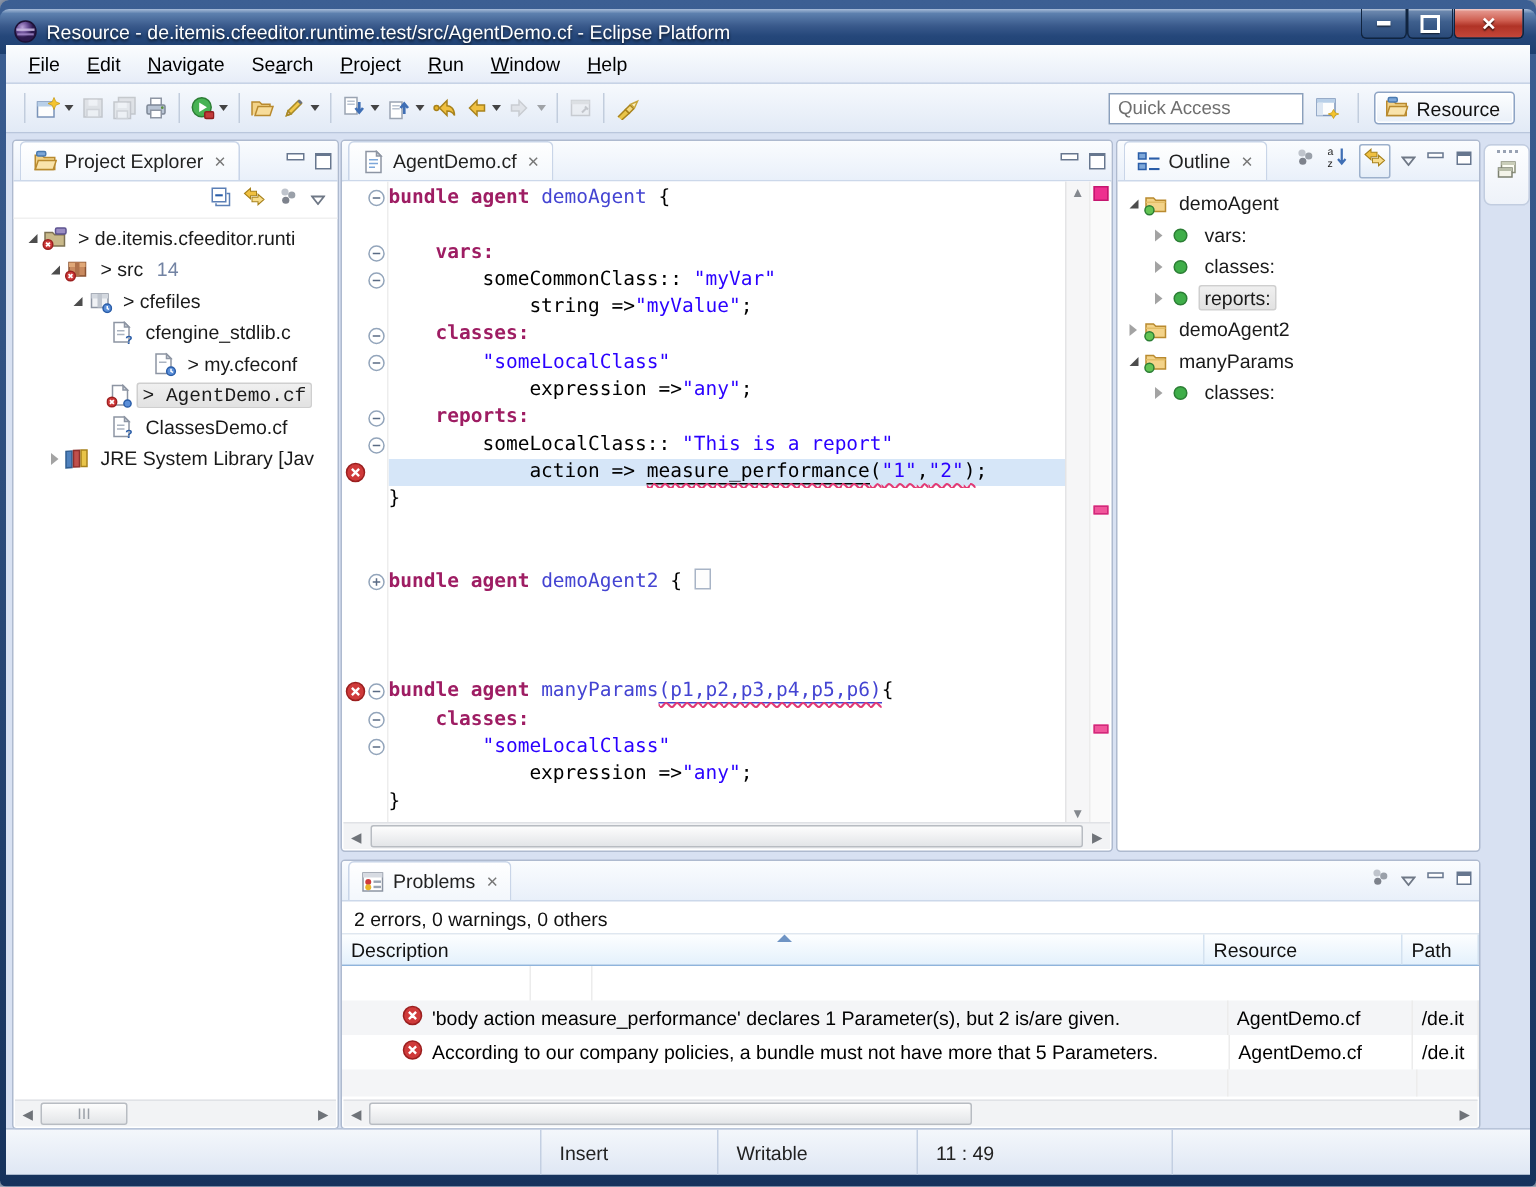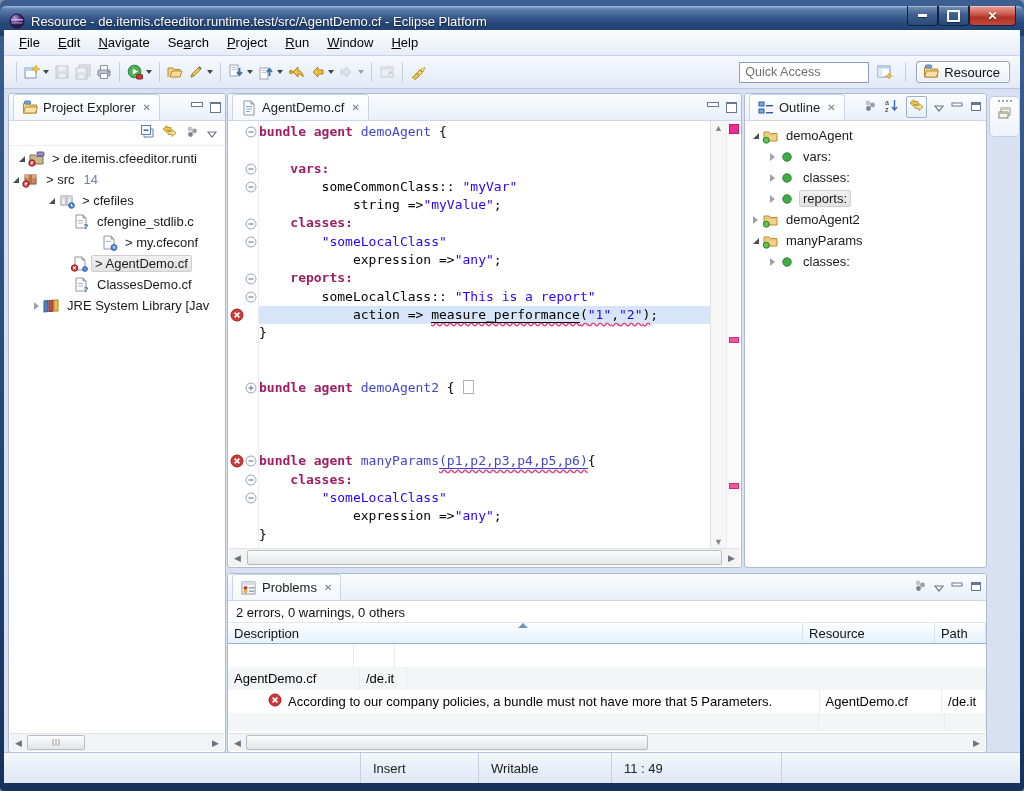--- a/index.html
+++ b/index.html
@@ -317,21 +317,21 @@
                 <span class="tw-exp"></span>
               </span>
               <span class="ticon"><svg width="17" height="16" viewBox="0 0 17 16">
                   <path d="M2 13 L2 4 L7 4 L8.5 5.5 L15 5.5 L15 13 Z" fill="#c9b98a" stroke="#7d7152"></path>
                   <rect x="9" y="1" width="7" height="4" rx="1" fill="#9b8ec4" stroke="#5d5390"></rect>
                   <circle cx="4" cy="12" r="3.2" fill="#cf3a3a" stroke="#9b1f1f"></circle>
                   <path d="M2.7 10.7 L5.3 13.3 M5.3 10.7 L2.7 13.3" stroke="#fff" stroke-width="1.2"></path>
                 </svg></span>
               <span class="tlabel">&gt; de.itemis.cfeeditor.runti</span>
             </div>
-            <div class="tree-row" style="">
+            <div class="tree-row" style="padding-left: 21px;">
               <span class="tw">
                 <span class="tw-exp"></span>
               </span>
               <span class="ticon"><svg width="17" height="16" viewBox="0 0 17 16">
                   <rect x="3" y="3" width="11" height="9" fill="#c98a5f" stroke="#8a5230"></rect>
                   <rect x="3" y="3" width="11" height="3" fill="#e0a878"></rect>
                   <rect x="7" y="3" width="3" height="9" fill="#b0714a"></rect>
                   <circle cx="4" cy="12" r="3.2" fill="#cf3a3a" stroke="#9b1f1f"></circle>
                   <path d="M2.7 10.7 L5.3 13.3 M5.3 10.7 L2.7 13.3" stroke="#fff" stroke-width="1.2"></path>
                 </svg></span>
@@ -366,21 +366,21 @@
               <span class="tw"></span>
               <span class="ticon"><svg width="17" height="16" viewBox="0 0 17 16">
                   <path d="M3 1 L10 1 L13 4 L13 14 L3 14 Z" fill="#fff" stroke="#8d95a3"></path>
                   <path d="M10 1 L10 4 L13 4 Z" fill="#d7dbe2" stroke="#8d95a3"></path>
                   <rect x="5" y="6" width="5" height="1" fill="#aab3c0"></rect>
                   <circle cx="13" cy="12.5" r="2.9" fill="#5b8fd9" stroke="#2a5da8"></circle>
                   <path d="M13 10.8 L13 12.6 L14.4 13.3" stroke="#fff" fill="none"></path>
                 </svg></span>
               <span class="tlabel">&gt; my.cfeconf</span>
             </div>
-            <div class="tree-row" style="padding-left: 49px;">
+            <div class="tree-row" style="padding-left: 49px; font-family: Liberation Mono, monospace;">
               <span class="tw"></span>
               <span class="ticon"><svg width="17" height="16" viewBox="0 0 17 16">
                   <path d="M4 1 L11 1 L14 4 L14 14 L4 14 Z" fill="#fff" stroke="#8d95a3"></path>
                   <path d="M11 1 L11 4 L14 4 Z" fill="#d7dbe2" stroke="#8d95a3"></path>
                   <circle cx="3.6" cy="12" r="3.2" fill="#cf3a3a" stroke="#9b1f1f"></circle>
                   <path d="M2.3 10.7 L4.9 13.3 M4.9 10.7 L2.3 13.3" stroke="#fff" stroke-width="1.2"></path>
                   <circle cx="14" cy="13" r="2.4" fill="#5b8fd9" stroke="#2a5da8"></circle>
                 </svg></span>
               <span class="tlabel sel">&gt; AgentDemo.cf</span>
             </div>
@@ -763,20 +763,27 @@
             <div class="ph-cell" style="width: 125px;">Resource</div>
             <div class="ph-cell" style="width: 40px;">Path</div>
             <span class="sort-ind" style="left: 290px;"></span>
           </div>
         <div id="pb-rows">
             <div class="prob-row" style="background: rgb(255, 255, 255);">
               <div class="pr-cell" style="width: 125px;"></div>
               <div class="pr-cell" style="width: 40px;"></div>
             </div>
             <div class="prob-row" style="background: rgb(244, 245, 247);">
+              <div class="pr-cell" style="width: 591px; padding-left: 40px; gap: 6px;">
+                <span class="icn"><svg width="14" height="14" viewBox="0 0 14 14">
+                    <circle cx="7" cy="7" r="6" fill="#cf3a3a" stroke="#9b1f1f"></circle>
+                    <path d="M4.6 4.6 L9.4 9.4 M9.4 4.6 L4.6 9.4" stroke="#fff" stroke-width="1.6"></path>
+                  </svg></span>
+                <span>'body action measure_performance' declares 1 Parameter(s), but 2 is/are given.</span>
+              </div>
               <div class="pr-cell" style="width: 125px; padding-left: 6px;">
                 <span>AgentDemo.cf</span>
               </div>
               <div class="pr-cell" style="width: 40px; padding-left: 6px;">
                 <span>/de.it</span>
               </div>
             </div>
             <div class="prob-row" style="background: rgb(255, 255, 255);">
               <div class="pr-cell" style="width: 596px; padding-left: 40px; gap: 6px; text-align: right;">
                 <span class="icn"><svg width="14" height="14" viewBox="0 0 14 14">

